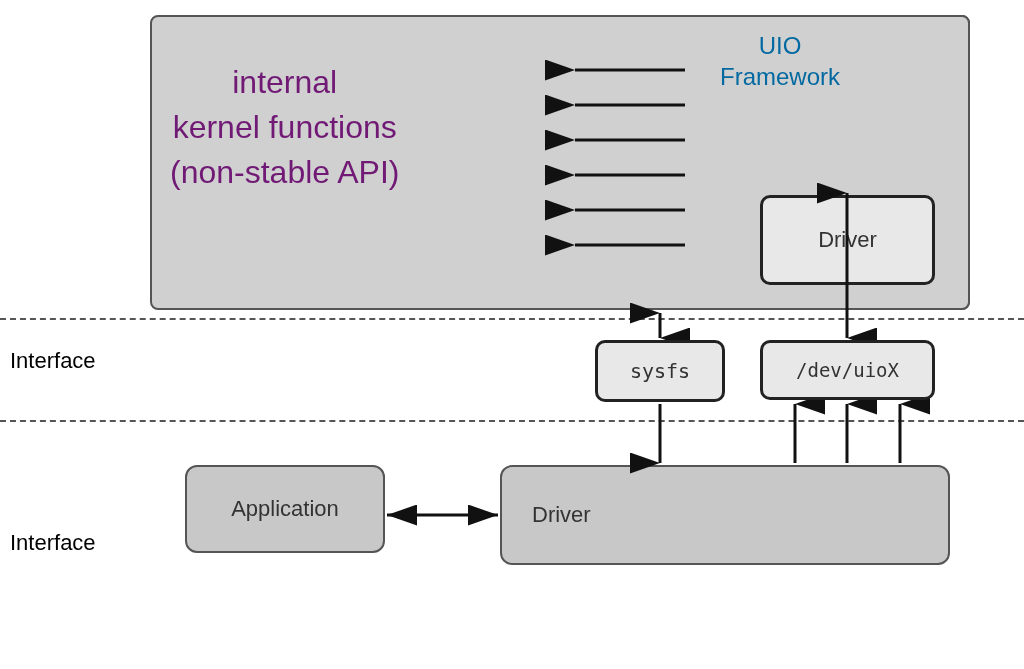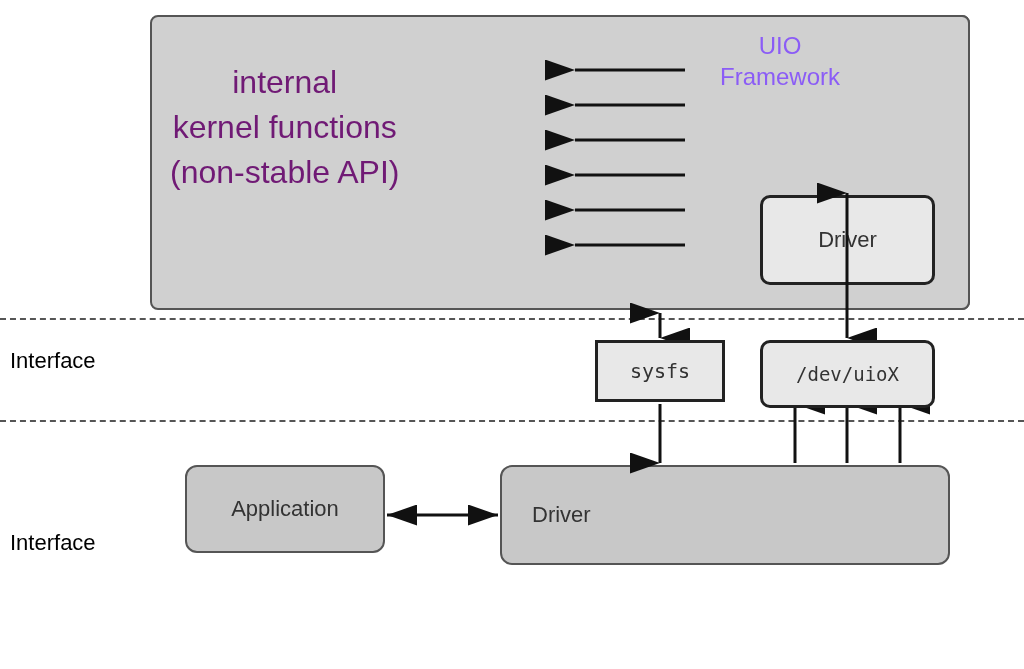--- a/index.html
+++ b/index.html
@@ -80,21 +80,21 @@
       color: #701a75;
     }
 
     
     .uio-label {
       position: absolute;
       top: 30px;
       left: 720px;
       font-size: 24px;
       text-align: center;
-      color: #8b5cf6;
+      color: #0369a1;
       line-height: 1.3;
     }
 
     
     .uio-area {
       position: absolute;
       top: 15px;
       left: 690px;
       width: 280px;
       height: 295px;
@@ -123,37 +123,37 @@
 
     
     .sysfs-box {
       position: absolute;
       top: 340px;
       left: 595px;
       width: 130px;
       height: 62px;
       background: #e8e8e8;
       border: 3px solid #222;
-      border-radius: 0;
+      border-radius: 10px;
       display: flex;
       align-items: center;
       justify-content: center;
       font-size: 20px;
       font-family: monospace;
       color: #333;
       z-index: 20;
     }
 
     
     .devuiox-box {
       position: absolute;
       top: 340px;
       left: 760px;
       width: 175px;
-      height: 68px;
+      height: 60px;
       background: #e8e8e8;
       border: 3px solid #222;
       border-radius: 10px;
       display: flex;
       align-items: center;
       justify-content: center;
       font-size: 19px;
       font-family: monospace;
       color: #333;
       z-index: 20;

